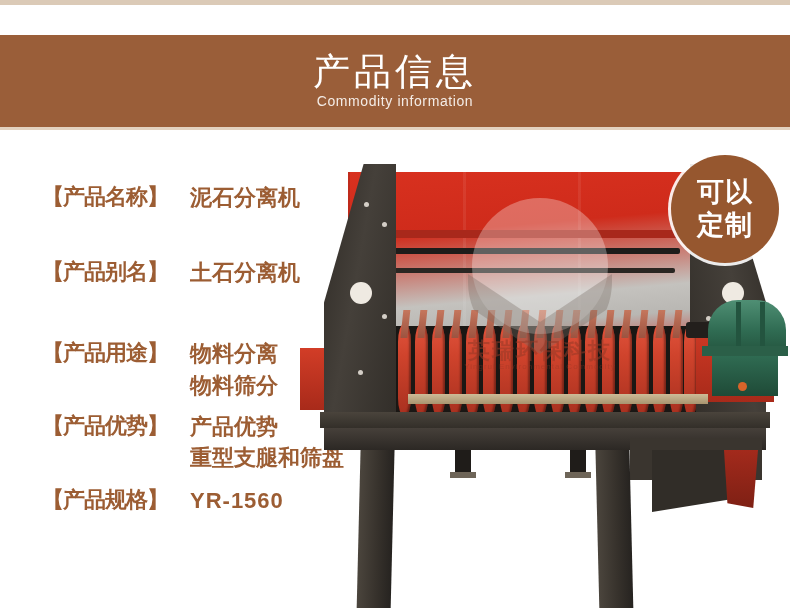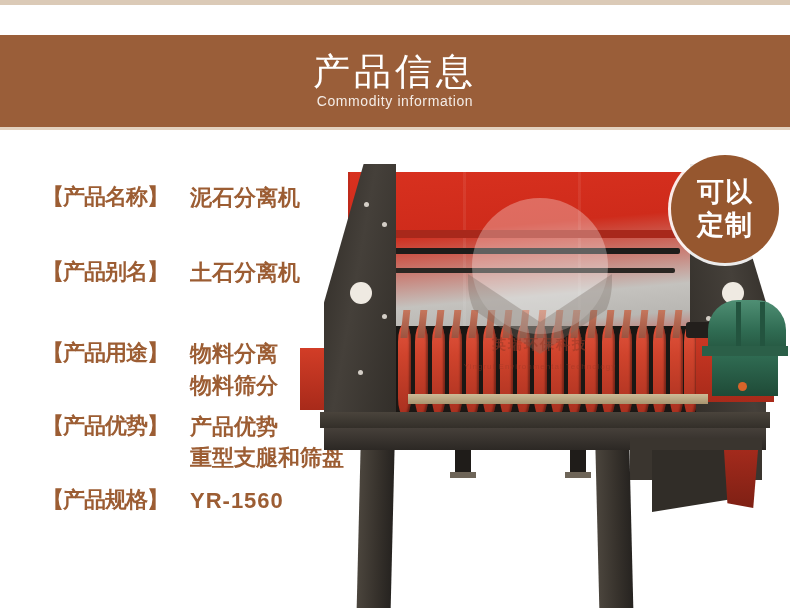--- a/index.html
+++ b/index.html
@@ -344,21 +344,21 @@
     background: rgba(120,110,100,0.35);
     border-radius: 0 0 72px 72px;
     clip-path: polygon(0 0, 50% 60%, 100% 0, 100% 40%, 50% 100%, 0 40%);
   }
   .wm-text {
     position: absolute;
     left: 0; top: 148px;
     width: 260px;
     text-align: center;
     color: rgba(150,56,38,0.55);
-    font-size: 14px;
+    font-size: 22px;
     font-weight: bold;
     letter-spacing: 2px;
   }
   .wm-sub {
     position: absolute;
     left: 0; top: 174px;
     width: 260px;
     text-align: center;
     color: rgba(150,56,38,0.45);
     font-size: 8px;
@@ -534,21 +534,21 @@
       <div class="motor-rib b"></div>
       <div class="motor-base"></div>
       <div class="motor-lower"></div>
       <div class="motor-knob"></div>
     </div>
 
     <div class="watermark">
       <div class="wm-circle"></div>
       <div class="wm-leaf"></div>
       <div class="wm-text">英瑞环保科技</div>
-      <div class="wm-sub">Yingrui Environmental Technology</div>
+      <div class="wm-sub">Yingrui Environmental Commodity</div>
     </div>
 
   </div>
 
   <div class="badge">
     <span class="badge-line">可以</span>
     <span class="badge-line">定制</span>
   </div>
 
 </div>

